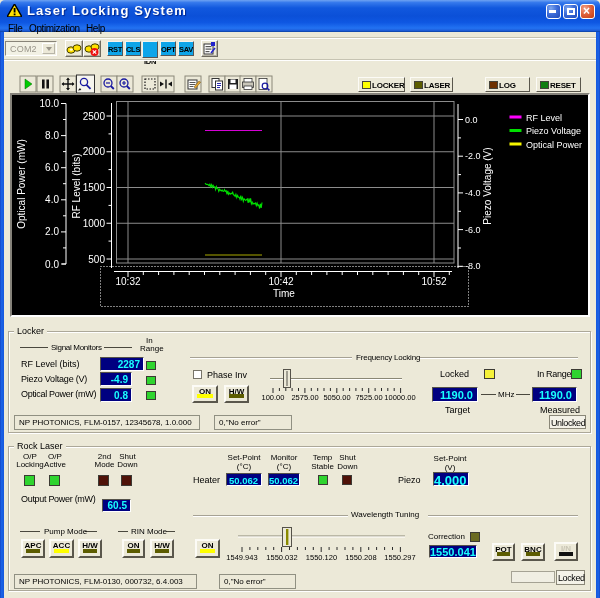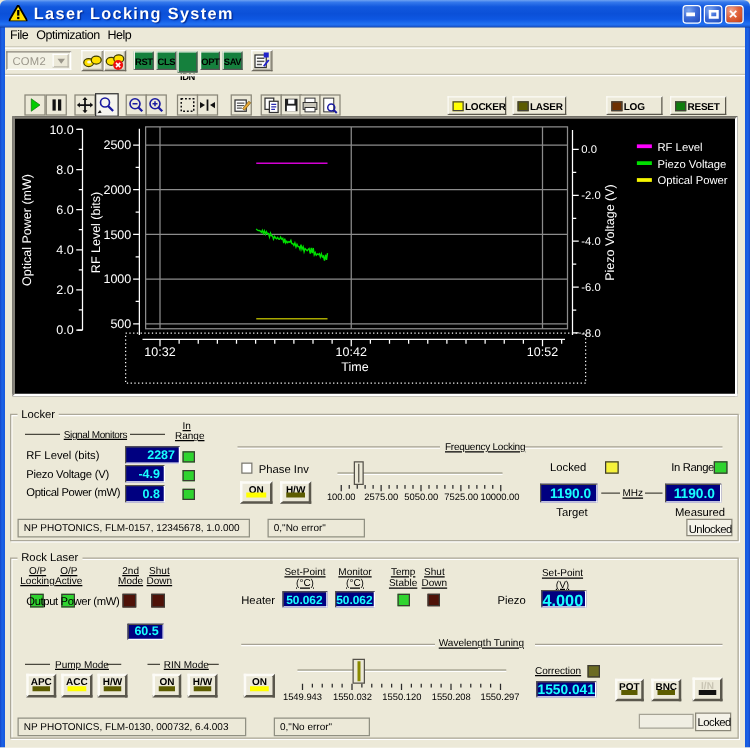--- a/index.html
+++ b/index.html
@@ -4,42 +4,42 @@
 <style>
 html,body{margin:0;padding:0;}
 *{box-sizing:border-box;}
 body{font-family:"Liberation Sans",sans-serif;}
 #win{position:relative;width:600px;height:598px;background:#ECE9D8;overflow:hidden;}
 .abs{position:absolute;}
 
 #bl{left:0;top:18px;width:4px;height:580px;background:linear-gradient(90deg,#1445C8,#1B63E6 40%,#1557DE);}
 #br{left:596px;top:20px;width:4px;height:578px;background:linear-gradient(90deg,#1557DE,#1B63E6 60%,#1445C8);}
 
-#title{left:0;top:0;width:600px;height:22px;border-radius:5px 5px 0 0;
+#title{left:0;top:0;width:600px;height:32px;border-radius:5px 5px 0 0;
 background:linear-gradient(180deg,#6FA3F2 0%,#3579EC 8%,#1158DE 25%,#0B50D8 50%,#0E57E2 70%,#2272F2 88%,#1D5EDB 95%,#0C3F9E 100%);}
 #title .txt{position:absolute;left:27px;top:3px;color:#fff;font-size:13px;font-weight:bold;letter-spacing:1.1px;text-shadow:1px 1px 1px #00268c;}
 #appicon{position:absolute;left:7px;top:4px;width:15px;height:13px;}
 .tbtn{position:absolute;top:4px;width:15px;height:15px;border-radius:3px;border:1px solid #fff;}
 .tbtn.min,.tbtn.max{background:radial-gradient(circle at 30% 25%,#7FA8EF 0%,#3D6CD8 45%,#1E49B8 100%);}
 .tbtn.close{background:radial-gradient(circle at 30% 25%,#F2A48C 0%,#E0633C 45%,#C33C12 100%);}
 .tbtn span{position:absolute;color:#fff;}
 
 #menu{left:4px;top:22px;width:592px;height:14px;font-size:10px;letter-spacing:-0.4px;color:#000;}
 #menu span{position:absolute;top:1px;}
 
 .tb-sep{left:4px;width:592px;height:2px;border-top:1px solid #C6C3B2;border-bottom:1px solid #fff;}
 .btn3d{background:#ECE9D8;border-top:1px solid #fff;border-left:1px solid #fff;border-right:1px solid #6e6a5e;border-bottom:1px solid #6e6a5e;box-shadow:inset -1px -1px 0 #b5b2a4;}
-.gbtn{background:#15803d;border-top:1px solid #f4f2ec;border-left:1px solid #f4f2ec;border-right:1px solid #555;border-bottom:1px solid #555;color:#000;font-weight:bold;font-size:7.5px;letter-spacing:-0.3px;text-align:center;}
+.gbtn{background:#0ea5e9;border-top:1px solid #f4f2ec;border-left:1px solid #f4f2ec;border-right:1px solid #555;border-bottom:1px solid #555;color:#000;font-weight:bold;font-size:7.5px;letter-spacing:-0.3px;text-align:center;}
 
 .disp{background:#000080;border-top:1px solid #55524a;border-left:1px solid #55524a;border-right:1px solid #fff;border-bottom:1px solid #fff;color:#19FFFF;font-weight:bold;text-align:right;}
 .led{border:1px solid #3c3a34;}
 .grp{border:1px solid #ACA899;box-shadow:1px 1px 0 #fff, inset 1px 1px 0 #fff;}
 .grp-label{background:#ECE9D8;padding:0 3px;font-size:9px;color:#000;}
 .lbl{font-size:9px;color:#000;}
-.lbl8{font-size:8px;color:#000;text-decoration:underline;}
+.lbl8{font-size:8px;color:#000;}
 .statbox{background:#ECE9D8;border:1px solid #909082;font-size:8px;color:#000;padding:2px 0 0 4px;white-space:nowrap;overflow:hidden;}
 .lvbtn{background:#ECE9D8;border-top:2px solid #FCFBF6;border-left:2px solid #FCFBF6;border-right:2px solid #5a574c;border-bottom:2px solid #5a574c;text-align:center;font-size:8px;font-weight:bold;color:#000;}
 .lvbtn .bar{position:absolute;left:3px;right:3px;bottom:3px;height:4px;}
 .lvbtn{line-height:8px;}
 .lockbtn{background:#ECE9D8;border-top:1px solid #FCFBF6;border-left:1px solid #FCFBF6;border-right:1px solid #5a574c;border-bottom:1px solid #5a574c;font-size:8px;font-weight:bold;letter-spacing:-0.2px;color:#000;padding:3px 0 0 13px;}
 .lockbtn i{position:absolute;left:3px;top:3px;width:9px;height:8px;border:1px solid #44423a;}
 </style>
 </head>
 <body>
 <div id="win">
@@ -451,21 +451,21 @@
     <div class="abs lbl8" style="left:335px;top:453px;width:25px;text-align:center;">Shut</div>
     <div class="abs lbl8" style="left:335px;top:462px;width:25px;text-align:center;">Down</div>
     <div class="abs disp" style="left:226px;top:473px;width:36px;height:13px;font-size:9.5px;padding:1px 3px 0 0;">50.062</div>
     <div class="abs disp" style="left:268px;top:473px;width:32px;height:13px;font-size:9.5px;padding:1px 2px 0 0;">50.062</div>
     <div class="abs led" style="left:318px;top:475px;width:10px;height:10px;background:#2FD42F;"></div>
     <div class="abs led" style="left:342px;top:475px;width:10px;height:10px;background:#4F1208;"></div>
     <div class="abs lbl" style="left:398px;top:475px;">Piezo</div>
     <div class="abs lbl8" style="left:432px;top:454px;width:36px;text-align:center;">Set-Point</div>
     <div class="abs lbl8" style="left:432px;top:463px;width:36px;text-align:center;">(V)</div>
     <div class="abs disp" style="left:433px;top:472px;width:36px;height:14px;font-size:13px;padding:0 3px 0 0;">4.000</div>
-    <div class="abs lbl" style="left:21px;top:476px;letter-spacing:-0.3px;">Output Power (mW)</div>
+    <div class="abs lbl" style="left:21px;top:494px;letter-spacing:-0.3px;">Output Power (mW)</div>
     <div class="abs disp" style="left:102px;top:499px;width:29px;height:13px;font-size:10px;padding:0 3px 0 0;">60.5</div>
 
     <div class="abs" style="left:193px;top:515px;width:155px;height:1px;background:#A6A294;box-shadow:0 1px 0 #fff;"></div>
     <div class="abs" style="left:428px;top:515px;width:150px;height:1px;background:#A6A294;box-shadow:0 1px 0 #fff;"></div>
     <div class="abs lbl8" style="left:351px;top:510px;">Wavelength Tuning</div>
 
     <div class="abs" style="left:20px;top:531px;width:20px;height:1px;background:#4a483e;"></div>
     <div class="abs" style="left:85px;top:531px;width:12px;height:1px;background:#4a483e;"></div>
     <div class="abs lbl8" style="left:44px;top:527px;">Pump Mode</div>
     <div class="abs" style="left:118px;top:531px;width:10px;height:1px;background:#4a483e;"></div>

